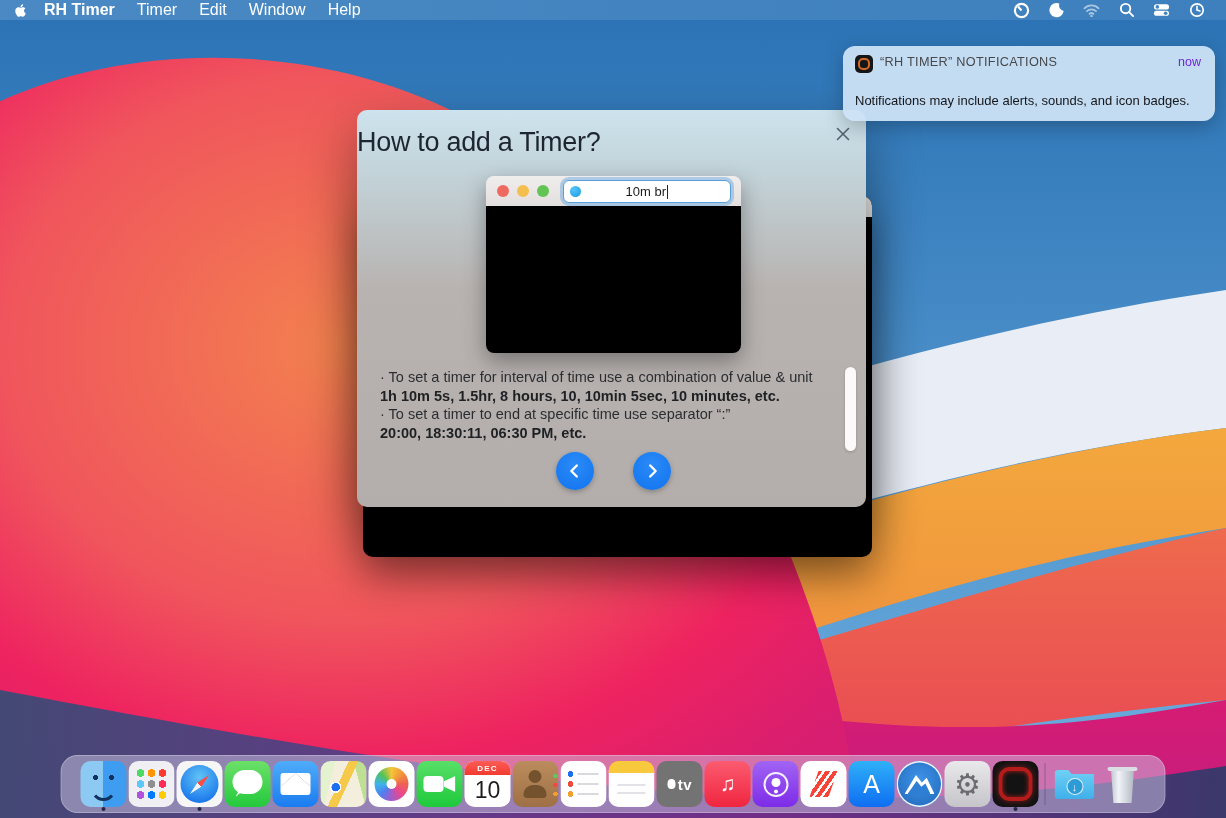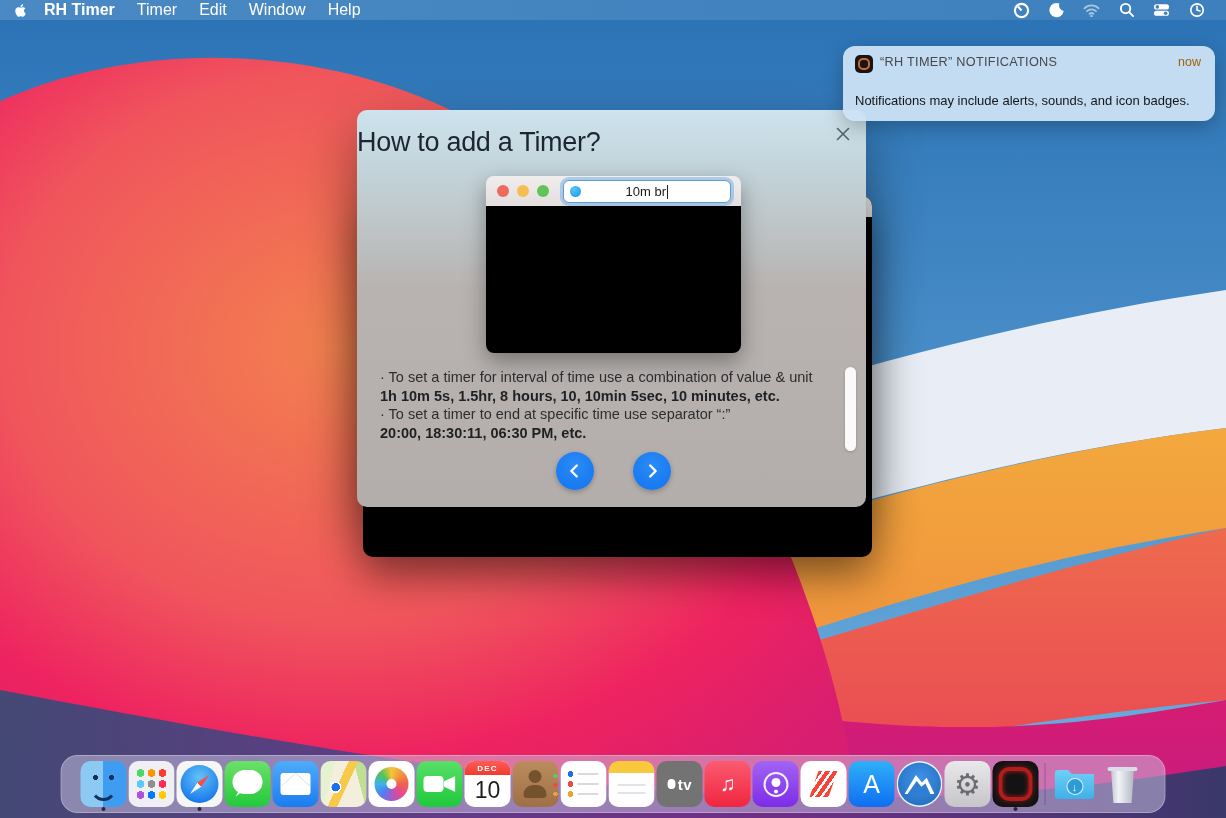--- a/index.html
+++ b/index.html
@@ -19,21 +19,21 @@
   .status-icon{width:17px;height:17px;margin:0 9px;display:flex;align-items:center;justify-content:center;}
   .status-icon svg{display:block;}
   
   .notification{position:absolute;top:46px;right:11px;width:346px;z-index:30;
     background:rgba(205,226,245,.94);border-radius:12px;padding:9px 14px 11px 12px;
     box-shadow:0 6px 20px rgba(0,0,0,.25);}
   .notif-head{display:flex;}
   .notif-appicon{width:18px;height:18px;border-radius:5px;background:#161617;position:relative;flex:none;margin-right:7px;}
   .notif-appicon::before{content:"";position:absolute;inset:3px;border:2px solid #cf6a2a;border-radius:5px;}
   .notif-title{flex:1;font-size:12.7px;color:#46484c;letter-spacing:.3px;}
-  .notif-time{font-size:12.5px;color:#a16207;}
+  .notif-time{font-size:12.5px;color:#6d28d9;}
   .notif-body{margin-top:20px;font-size:13px;line-height:16.5px;color:#141619;}
   
   .app-window{position:absolute;left:363px;top:196px;width:509px;height:361px;z-index:5;
     background:#000;border-radius:10px;box-shadow:0 18px 40px rgba(0,0,0,.45);}
   .app-window::before{content:"";position:absolute;left:0;right:0;top:0;height:21px;
     background:linear-gradient(180deg,#efeceb,#dcd9d8);border-radius:10px 10px 0 0;}
   
   .dialog{position:absolute;left:357px;top:110px;width:509px;height:397px;z-index:10;
     background:linear-gradient(180deg,#cde3ed 0%,#c3d4da 15%,#b8b3b1 45%,#b3aeac 100%);
     border-radius:10px;box-shadow:0 24px 55px rgba(0,0,0,.42);}

